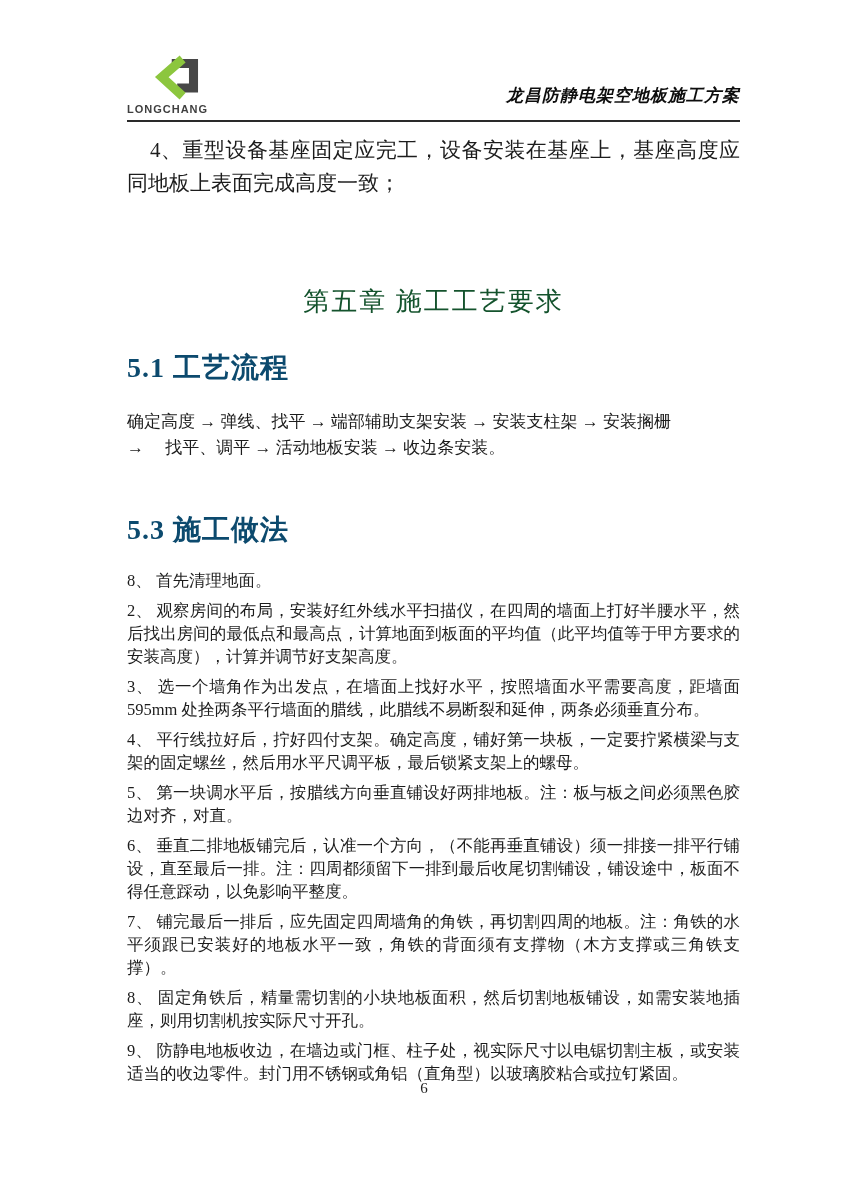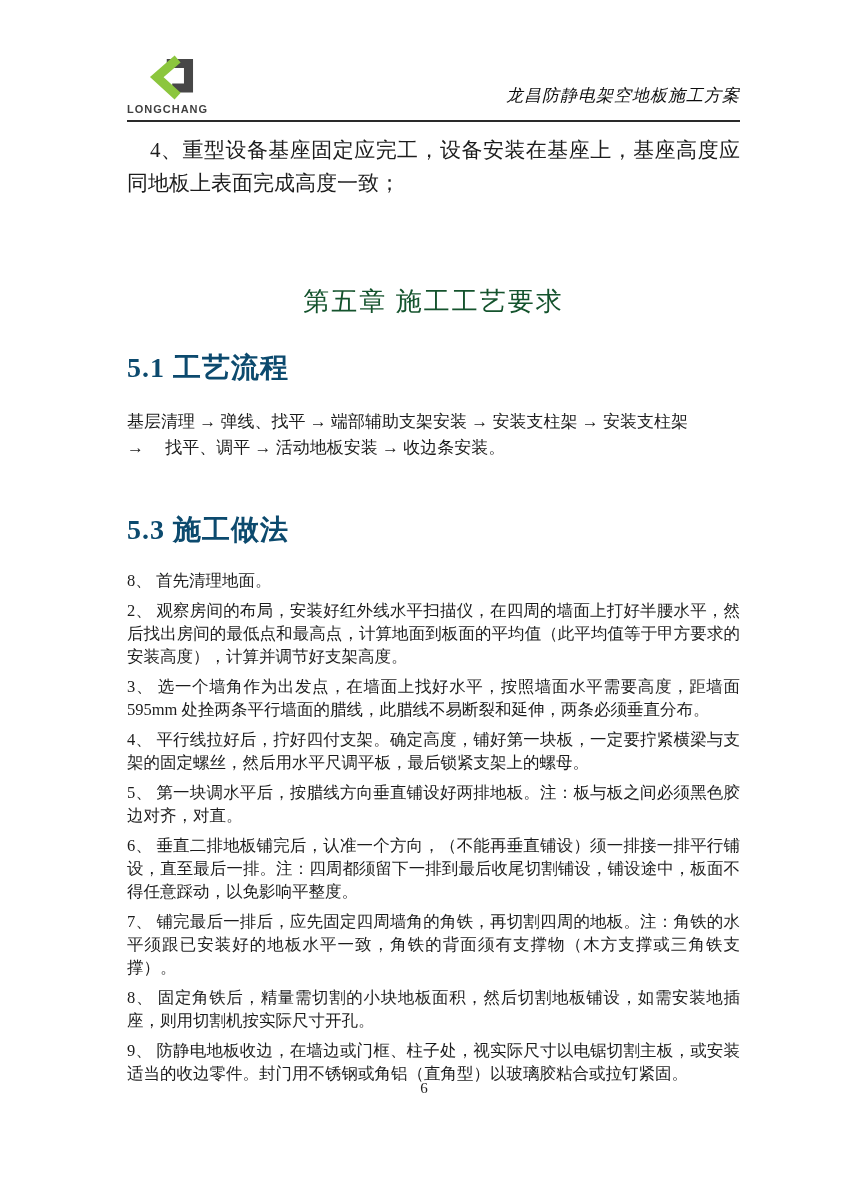--- a/index.html
+++ b/index.html
@@ -22,33 +22,33 @@
   }
   
   .header{
     margin-top:55px;
     display:flex;
     justify-content:space-between;
     align-items:flex-end;
     border-bottom:2px solid #2a2a2a;
     padding-bottom:5px;
   }
-  .logo-block{display:flex;flex-direction:column;align-items:center;}
+  .logo-block{display:flex;flex-direction:column;align-items:flex-end;}
   .logo-mark{width:58px;height:46px;margin-left:12px;}
   .logo-word{
     font-family:"Liberation Sans","DejaVu Sans",sans-serif;
     font-weight:bold;
     font-size:11px;
     letter-spacing:1px;
     color:#3f3f3f;
     margin-top:2px;
   }
   .doc-title{
     font-size:17px;
-    font-weight:normal;
+    font-weight:bold;
     font-style:italic;
     color:#0d0d0d;
     letter-spacing:1px;
     padding-bottom:8px;
   }
   
   .intro{margin-top:12px;}
   .intro p{
     margin:0;
     font-size:21px;
@@ -118,21 +118,21 @@
     </div>
 
     <div class="intro">
       <p>4、重型设备基座固定应完工，设备安装在基座上，基座高度应同地板上表面完成高度一致；</p>
     </div>
 
     <h1 class="chapter-title">第五章 施工工艺要求</h1>
 
     <h2 class="section-heading">5.1 工艺流程</h2>
     <div class="flow">
-      <span>基层清理 → 弹线、找平 → 端部辅助支架安装 → 安装支柱架 → 安装支柱架</span>
+      <span>确定高度 → 弹线、找平 → 端部辅助支架安装 → 安装支柱架 → 安装搁栅</span>
       <span>→　 找平、调平 → 活动地板安装 → 收边条安装。</span>
     </div>
 
     <h2 class="section-heading method">5.3 施工做法</h2>
     <div class="steps">
       <p>8、 首先清理地面。</p>
       <p>2、 观察房间的布局，安装好红外线水平扫描仪，在四周的墙面上打好半腰水平，然后找出房间的最低点和最高点，计算地面到板面的平均值（此平均值等于甲方要求的安装高度），计算并调节好支架高度。</p>
       <p>3、 选一个墙角作为出发点，在墙面上找好水平，按照墙面水平需要高度，距墙面 595mm 处拴两条平行墙面的腊线，此腊线不易断裂和延伸，两条必须垂直分布。</p>
       <p>4、 平行线拉好后，拧好四付支架。确定高度，铺好第一块板，一定要拧紧横梁与支架的固定螺丝，然后用水平尺调平板，最后锁紧支架上的螺母。</p>
       <p>5、 第一块调水平后，按腊线方向垂直铺设好两排地板。注：板与板之间必须黑色胶边对齐，对直。</p>

